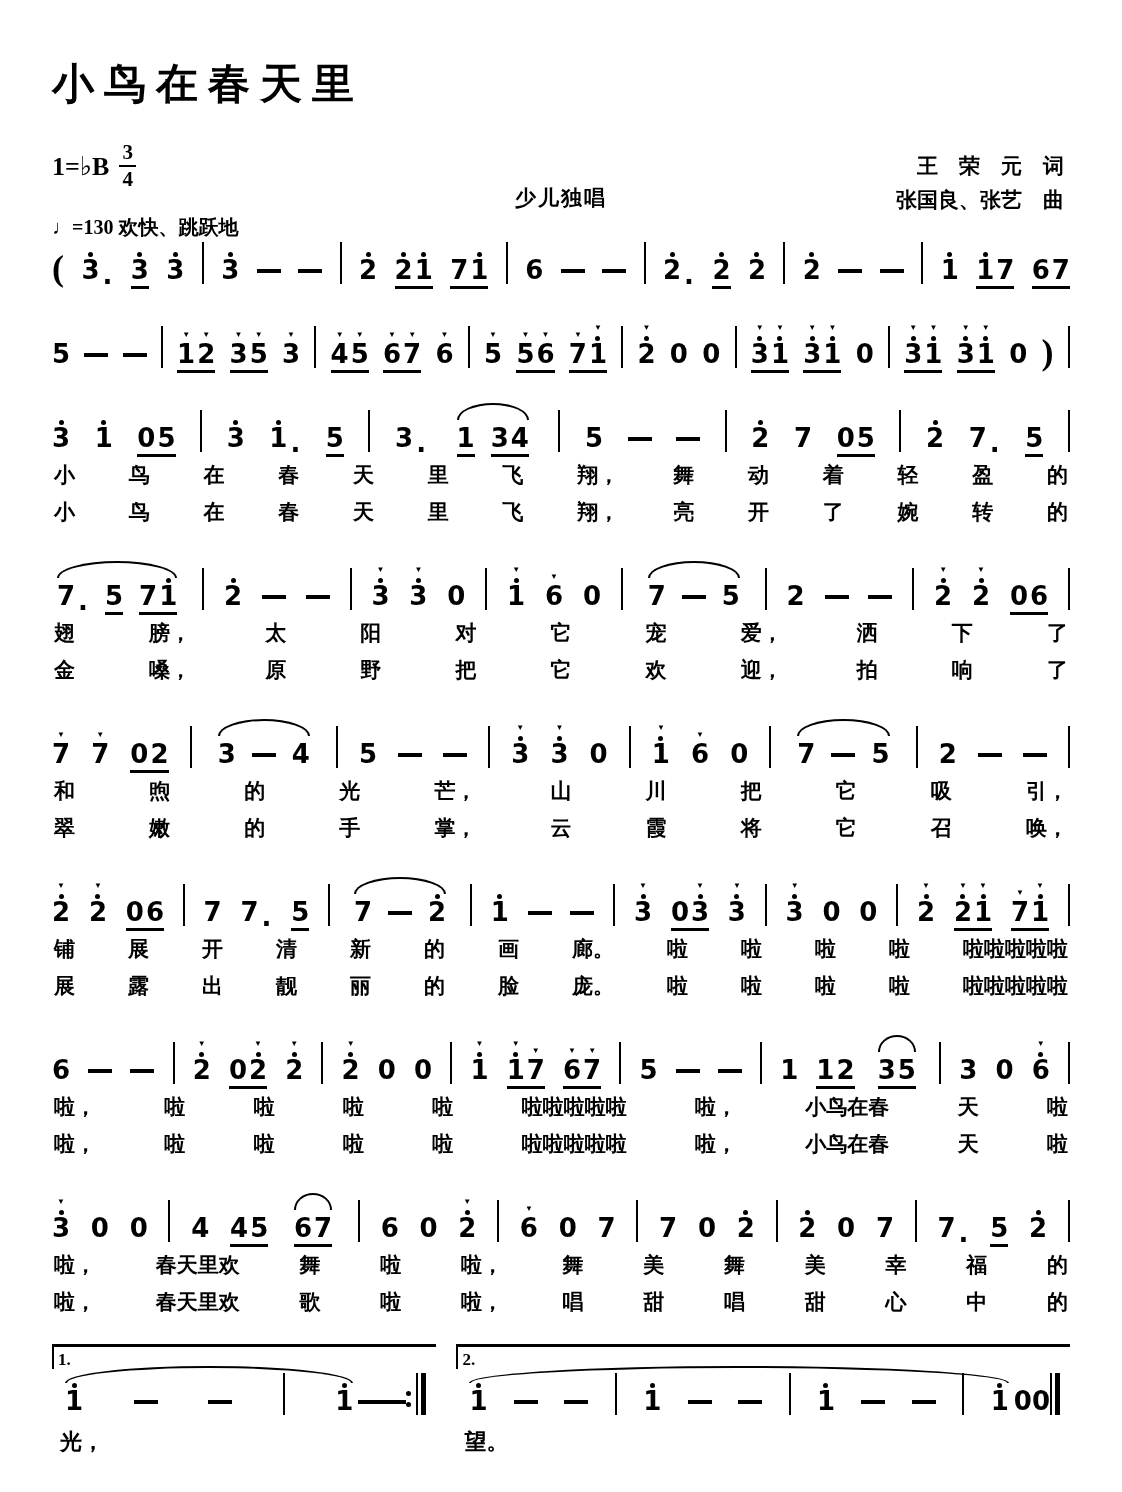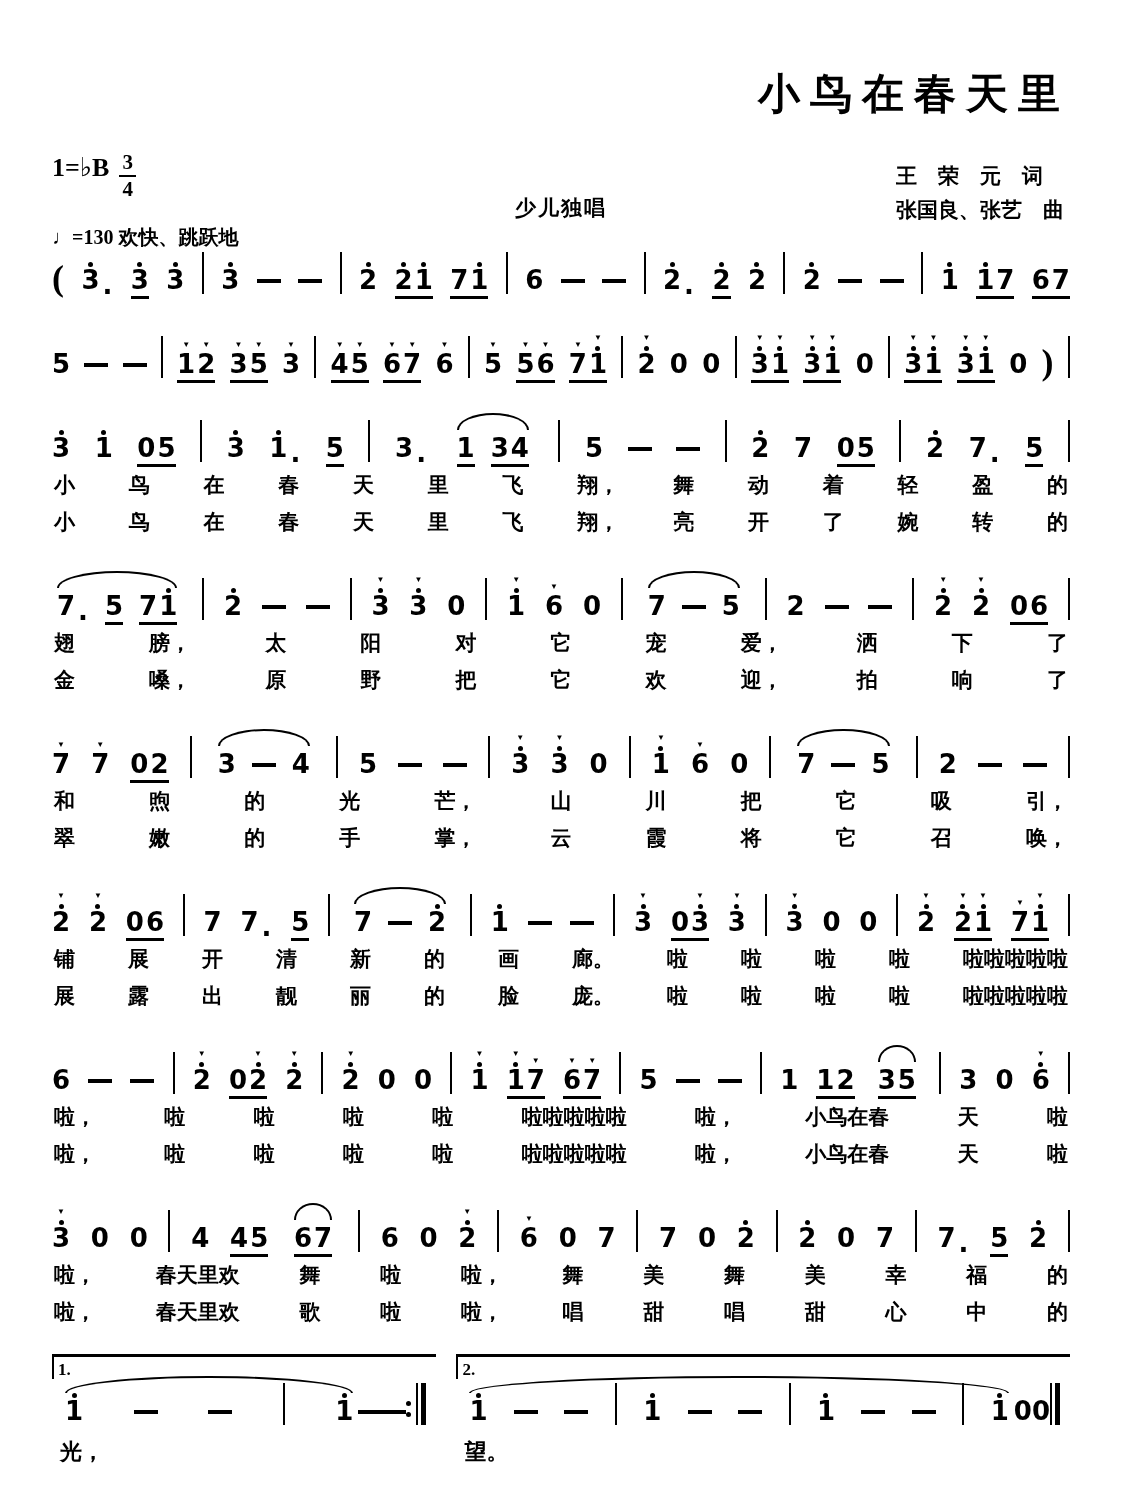--- a/index.html
+++ b/index.html
@@ -1,28 +1,28 @@
 <!DOCTYPE html>
 <html><head>
 <meta charset="utf-8">
 <style>
   html,body{margin:0;padding:0;background:#fff;color:#000;}
   body{width:1122px;font-family:"Liberation Serif","DejaVu Serif",serif;}
   .page{padding:30px 52px 24px 52px;}
 
-  .title{text-align:right;font-size:42px;font-weight:bold;letter-spacing:10px;margin:36px 0 30px 0;}
+  .title{text-align:left;font-size:42px;font-weight:bold;letter-spacing:10px;margin:26px 0 30px 0;}
 
   .meta{position:relative;height:84px;margin-bottom:2px;}
-  .keyline{display:flex;align-items:flex-start;gap:10px;font-weight:bold;font-size:26px;}
+  .keyline{display:flex;align-items:center;gap:10px;font-weight:bold;font-size:26px;}
   .frac{display:inline-block;text-align:center;font-size:21px;line-height:1;font-weight:bold;}
   .frac .num{display:block;padding:0 3px 2px 3px;}
   .frac .den{display:block;border-top:2.5px solid #000;padding:2px 3px 0 3px;}
   .tempo{font-weight:bold;font-size:20px;margin-top:24px;}
   .subtitle{position:absolute;left:0;right:0;top:26px;text-align:center;font-size:21px;font-weight:600;letter-spacing:2px;margin-top:16px;}
-  .credits{position:absolute;right:6px;top:8px;font-size:21px;font-weight:600;line-height:1.6;}
+  .credits{position:absolute;right:6px;top:8px;text-align:right;font-size:21px;font-weight:600;line-height:1.6;}
 
   
   .system{margin-bottom:28px;}
   .music{display:flex;justify-content:space-between;align-items:flex-end;min-height:56px;}
   .slur{display:inline-flex;align-items:flex-end;gap:16px;position:relative;padding:0 5px;}
   .slur::before{content:"";position:absolute;top:0;left:5px;right:5px;height:15px;
     border:2px solid #000;border-bottom:none;border-radius:50% 50% 0 0 / 100% 100% 0 0;}
   .token{display:inline-flex;align-items:flex-end;gap:2px;}
   .ug{border-bottom:3px solid #000;padding-bottom:2px;margin-bottom:-5px;}
   .unit{display:inline-flex;flex-direction:column;align-items:center;}

